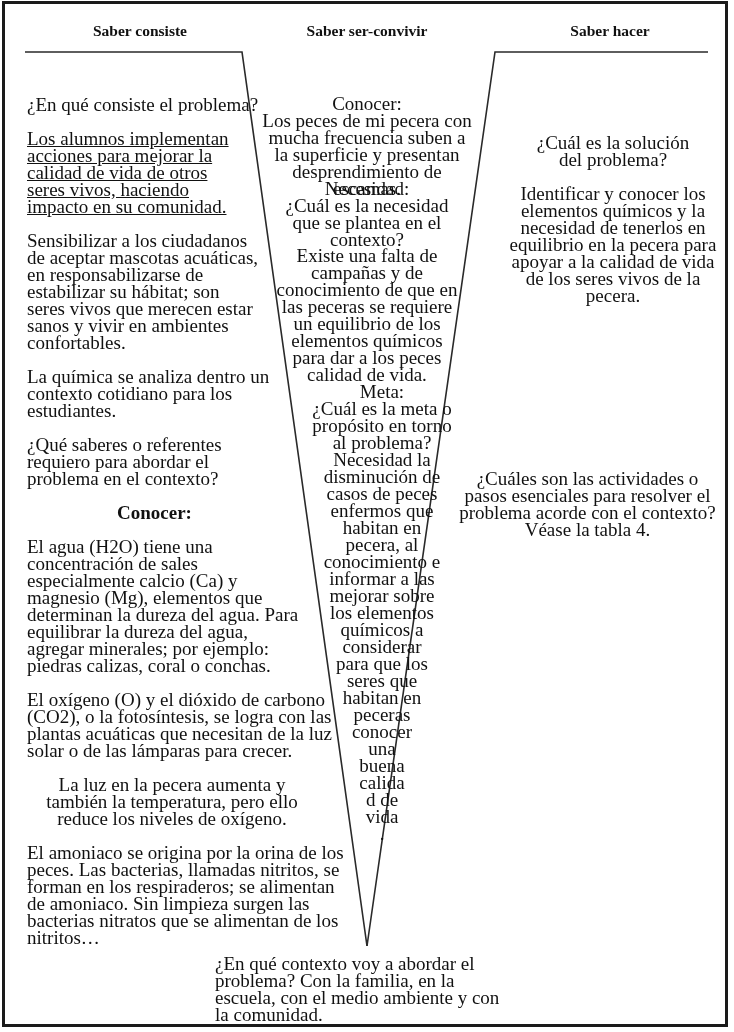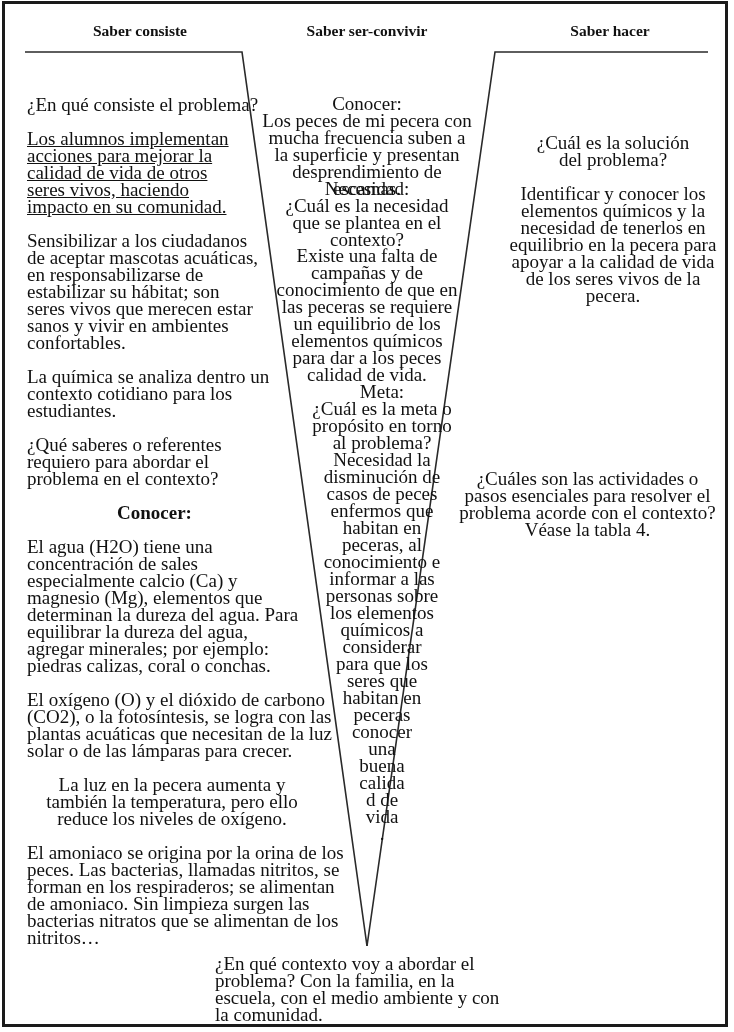--- a/index.html
+++ b/index.html
@@ -53,24 +53,24 @@
   <div>Existe una falta de campañas y de conocimiento de que en las peceras se requiere un equilibrio de los elementos químicos para dar a los peces calidad de vida.</div>
 </div>
 <div class="txt center" style="left:307px;top:383px;width:150px;">
   <div>Meta:</div>
   <div>¿Cuál es la meta o propósito en torno al problema?</div>
   <div>Necesidad la</div>
   <div>disminución de</div>
   <div>casos de peces</div>
   <div>enfermos que</div>
   <div>habitan en</div>
-  <div>peceras, al</div>
+  <div>pecera, al</div>
   <div>conocimiento e</div>
   <div>informar a las</div>
-  <div>personas sobre</div>
+  <div>mejorar sobre</div>
   <div>los elementos</div>
   <div>químicos a</div>
   <div>considerar</div>
   <div>para que los</div>
   <div>seres que</div>
   <div>habitan en</div>
   <div>peceras</div>
   <div>conocer</div>
   <div>una</div>
   <div>buena</div>

